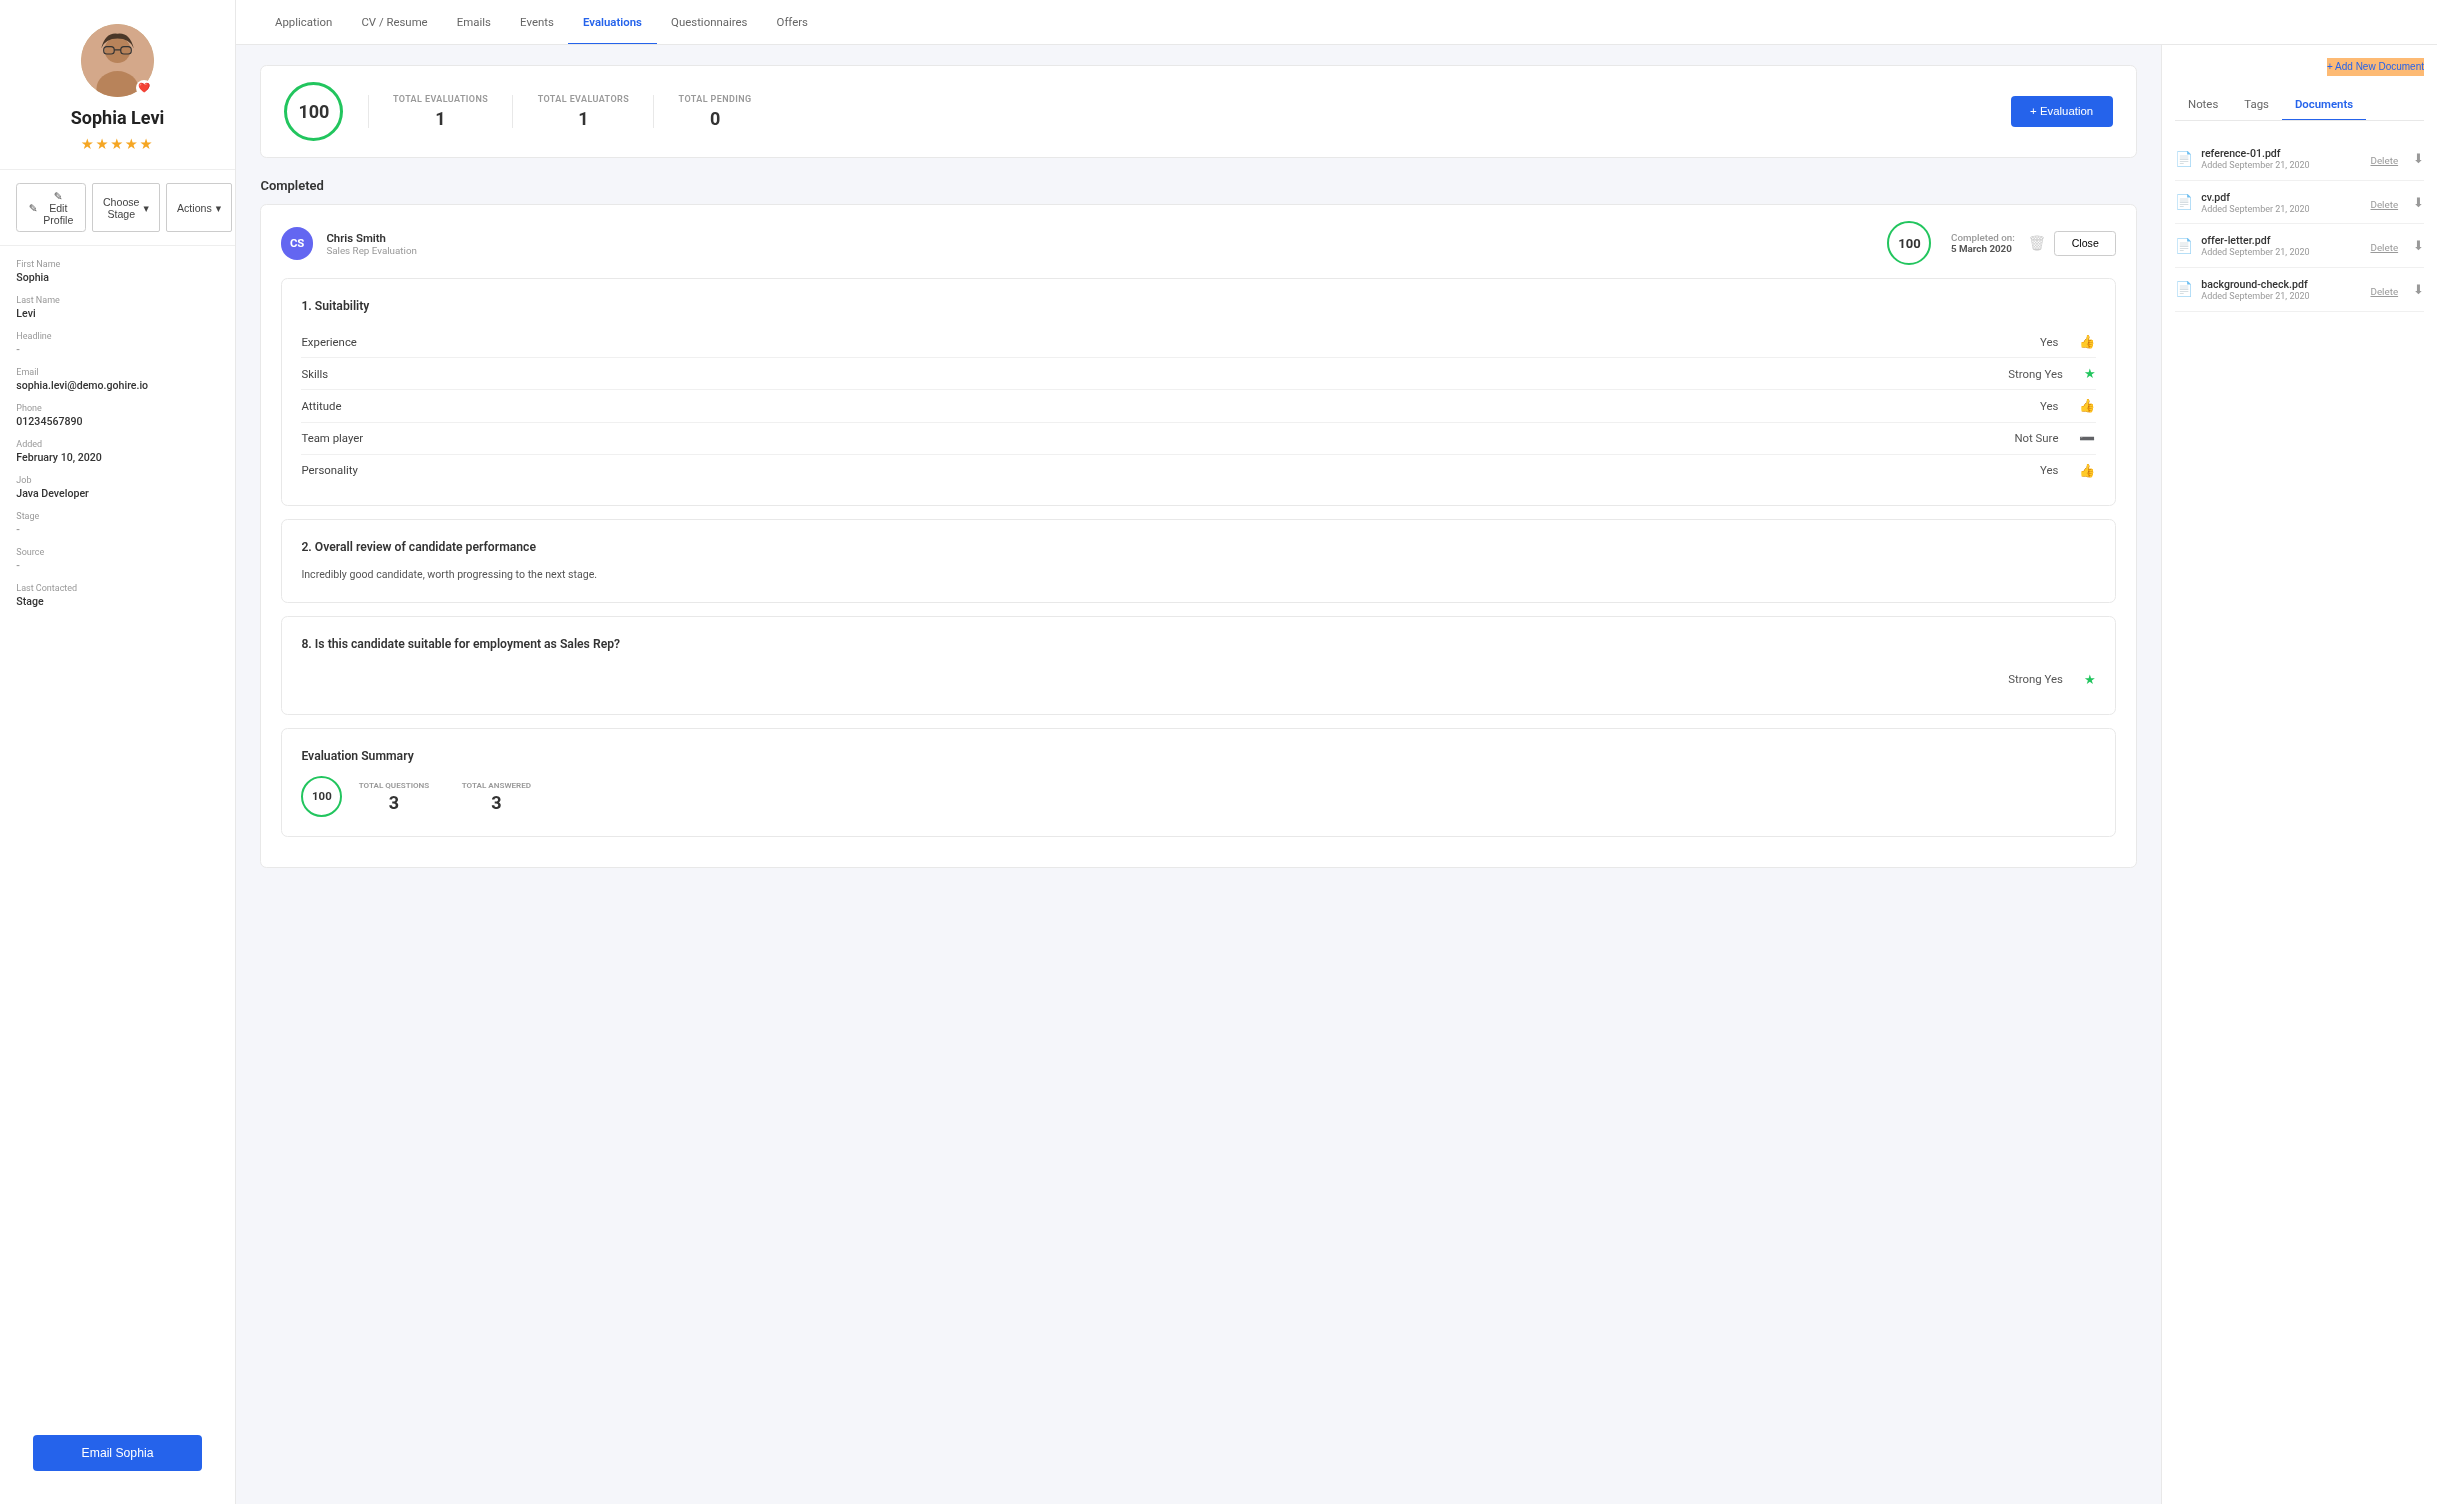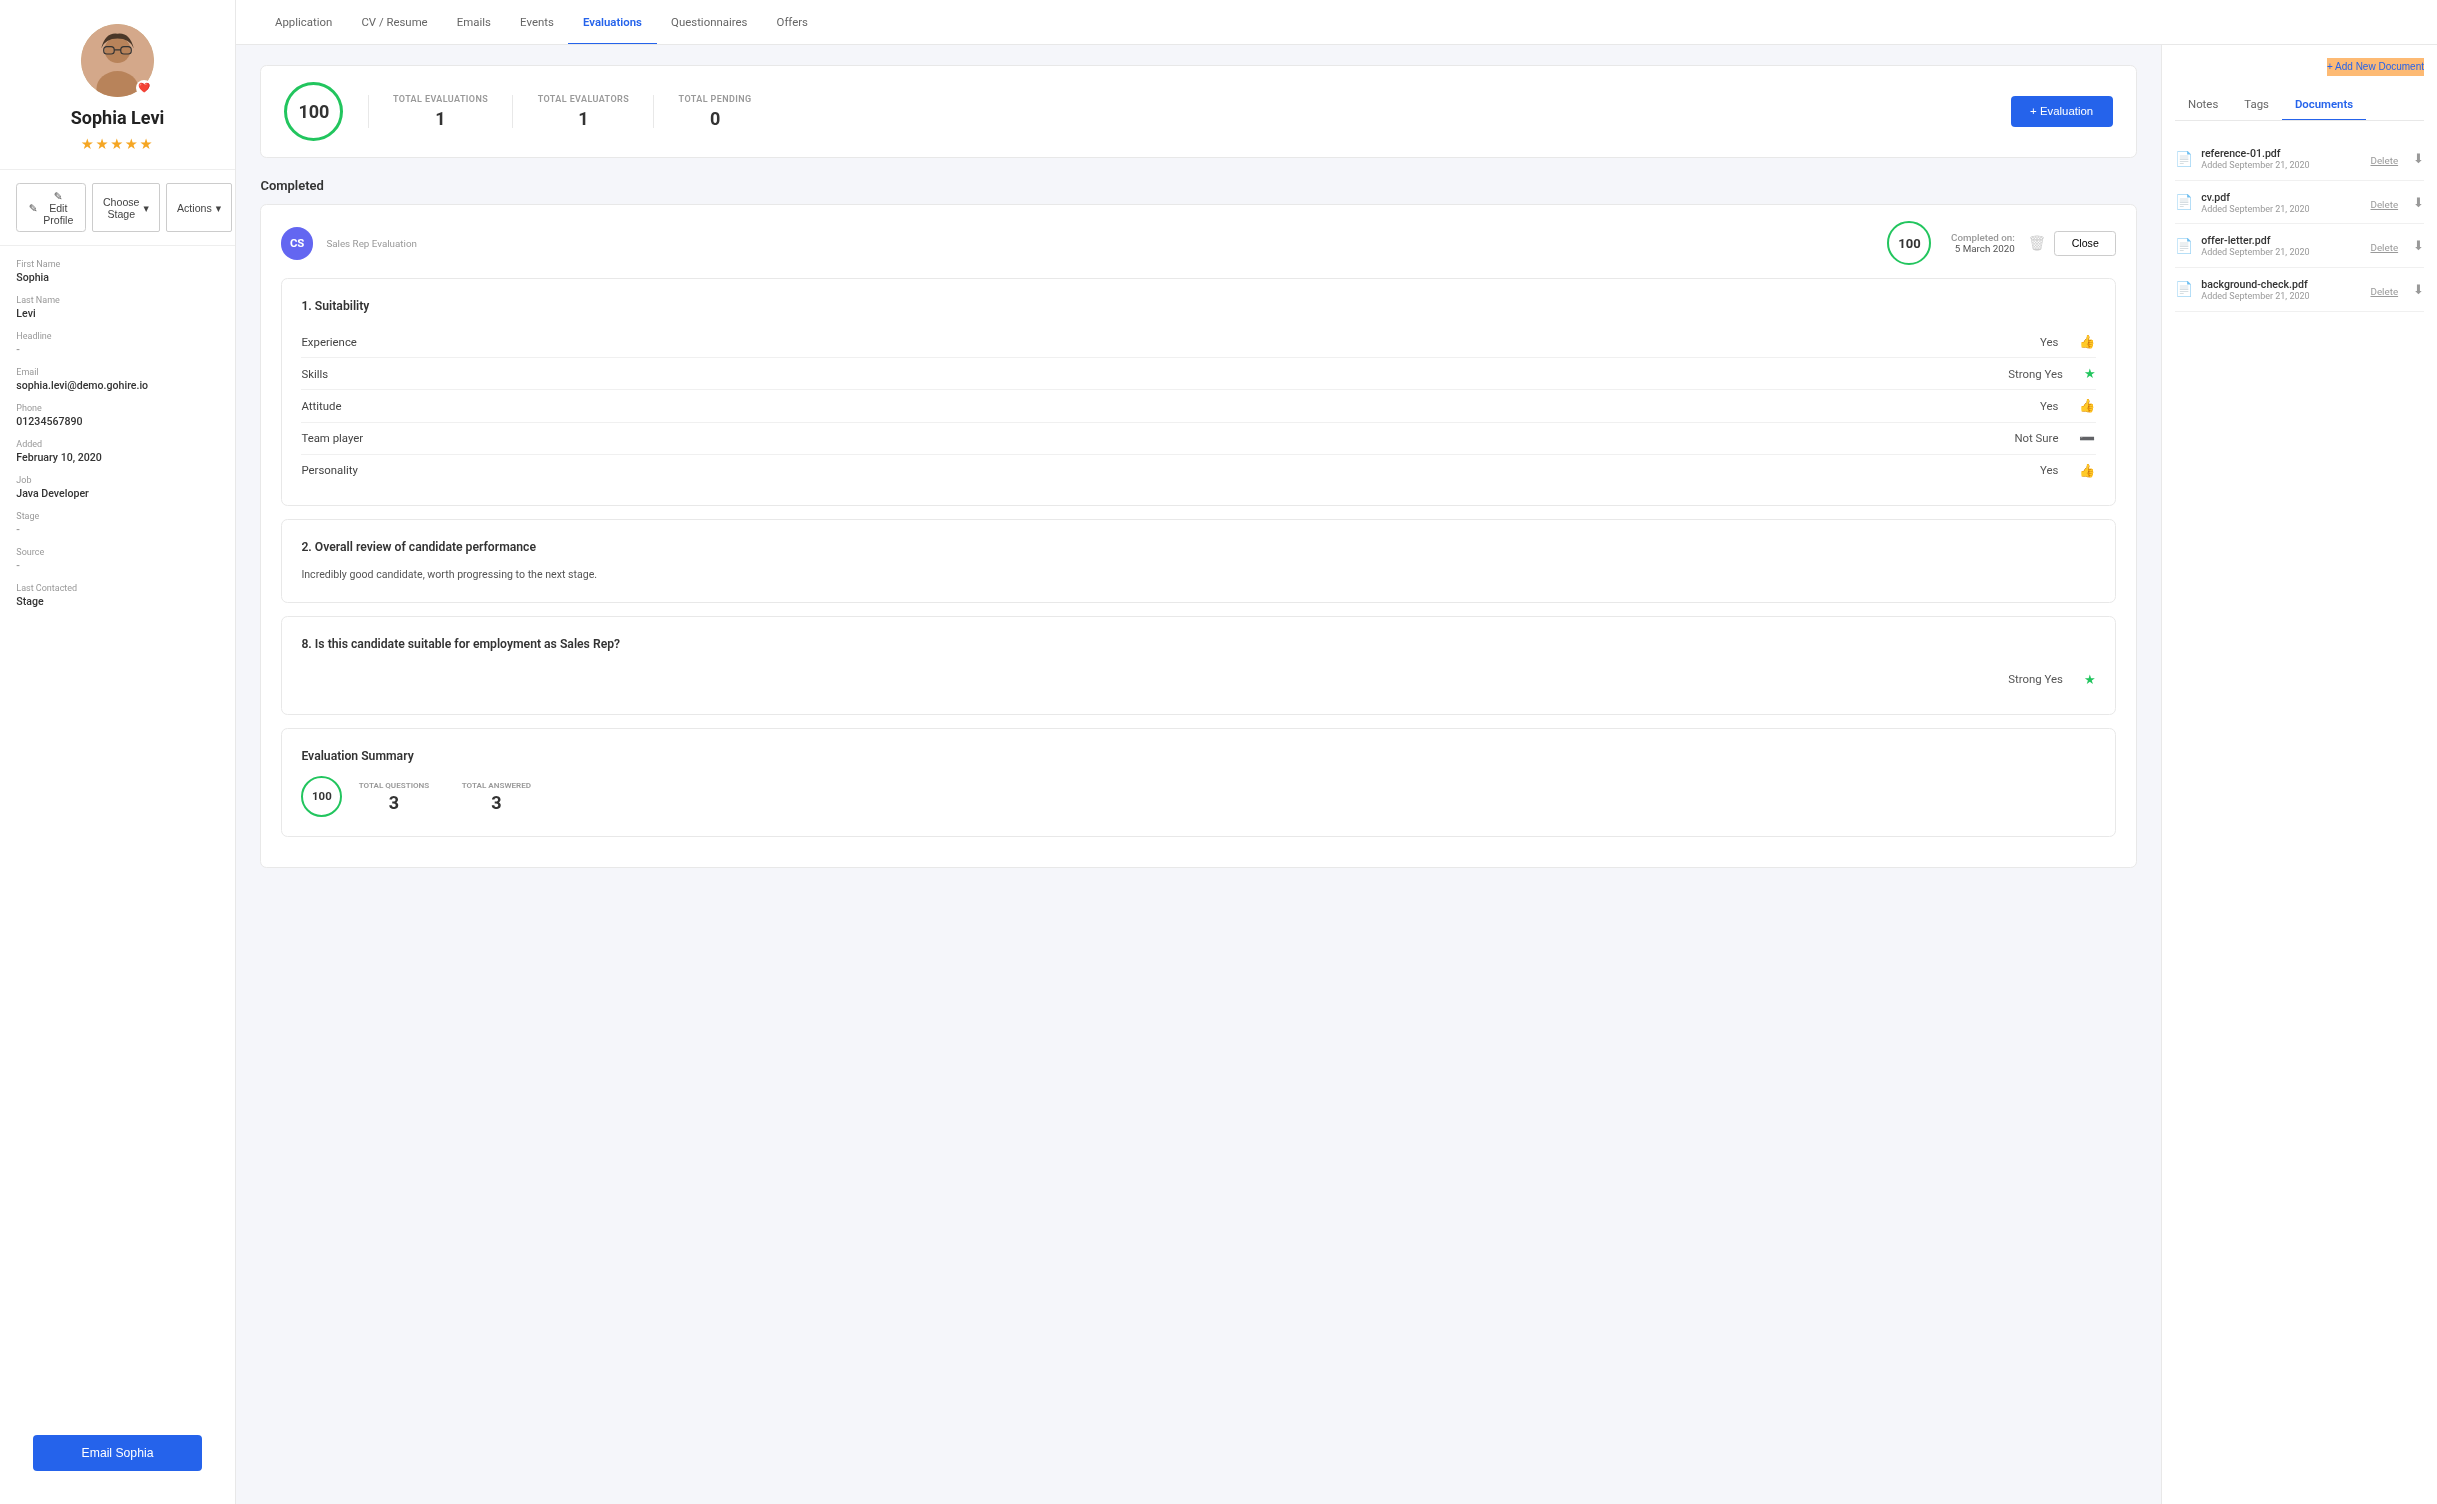--- a/index.html
+++ b/index.html
@@ -63,21 +63,21 @@
     .eval-card { background: #fff; border: 0.8px solid #e8e8e8; border-radius: 6.5px; padding: 16.3px 19.5px; margin-bottom: 13px; }
 
     .eval-header { display: flex; align-items: center; gap: 13px; margin-bottom: 0; }
     .evaluator-avatar { width: 32.5px; height: 32.5px; border-radius: 50%; background: #6366f1; display: flex; align-items: center; justify-content: center; color: #fff; font-weight: 700; font-size: 11.4px; }
     .evaluator-info { flex: 1; }
     .evaluator-name { font-size: 11.4px; font-weight: 600; color: #333; }
     .evaluator-role { font-size: 9.8px; color: #999; }
     .eval-score-circle { width: 44px; height: 44px; border-radius: 50%; border: 2.4px solid #22c55e; display: flex; align-items: center; justify-content: center; font-size: 13px; font-weight: 700; }
     .completed-info { font-size: 9.8px; color: #999; margin-left: 6.5px; }
     .completed-label { font-weight: 500; color: #999; }
-    .completed-date { color: #555; font-weight: 400; text-align: right; }
+    .completed-date { color: #555; font-weight: 700; }
     .eval-actions { display: flex; align-items: center; gap: 8.1px; margin-left: auto; }
     .btn-close-eval { border: 0.8px solid #ccc; background: #fff; border-radius: 3.3px; padding: 5.7px 16.3px; font-size: 10.6px; cursor: pointer; }
     .trash-icon { color: #ccc; font-size: 14.6px; cursor: pointer; }
 
     
     .question-block { background: #fff; border: 0.8px solid #e8e8e8; border-radius: 6.5px; padding: 19.5px; margin-bottom: 13px; margin-top: 13px; }
     .question-title { font-size: 12.2px; font-weight: 600; color: #333; margin-bottom: 13px; }
     .question-row { display: flex; align-items: center; justify-content: space-between; padding: 8.1px 0; border-bottom: 0.8px solid #f0f0f0; }
     .question-row:last-child { border-bottom: none; }
     .question-text { font-size: 11.4px; color: #444; }
@@ -247,20 +247,21 @@
         </div>
 
         <div class="section-title">Completed</div>
 
         <div class="eval-card">
           <div class="eval-header">
             <div class="evaluator-avatar">
               <span>CS</span>
             </div>
             <div class="evaluator-info">
+              <div class="evaluator-name">Chris Smith</div>
               <div class="evaluator-role">Sales Rep Evaluation</div>
             </div>
             <div class="eval-score-circle">100</div>
             <div class="completed-info">
               <div class="completed-label">Completed on:</div>
               <div class="completed-date">5 March 2020</div>
             </div>
             <div class="eval-actions">
               <span class="trash-icon">🗑</span>
               <button class="btn-close-eval">Close</button>

